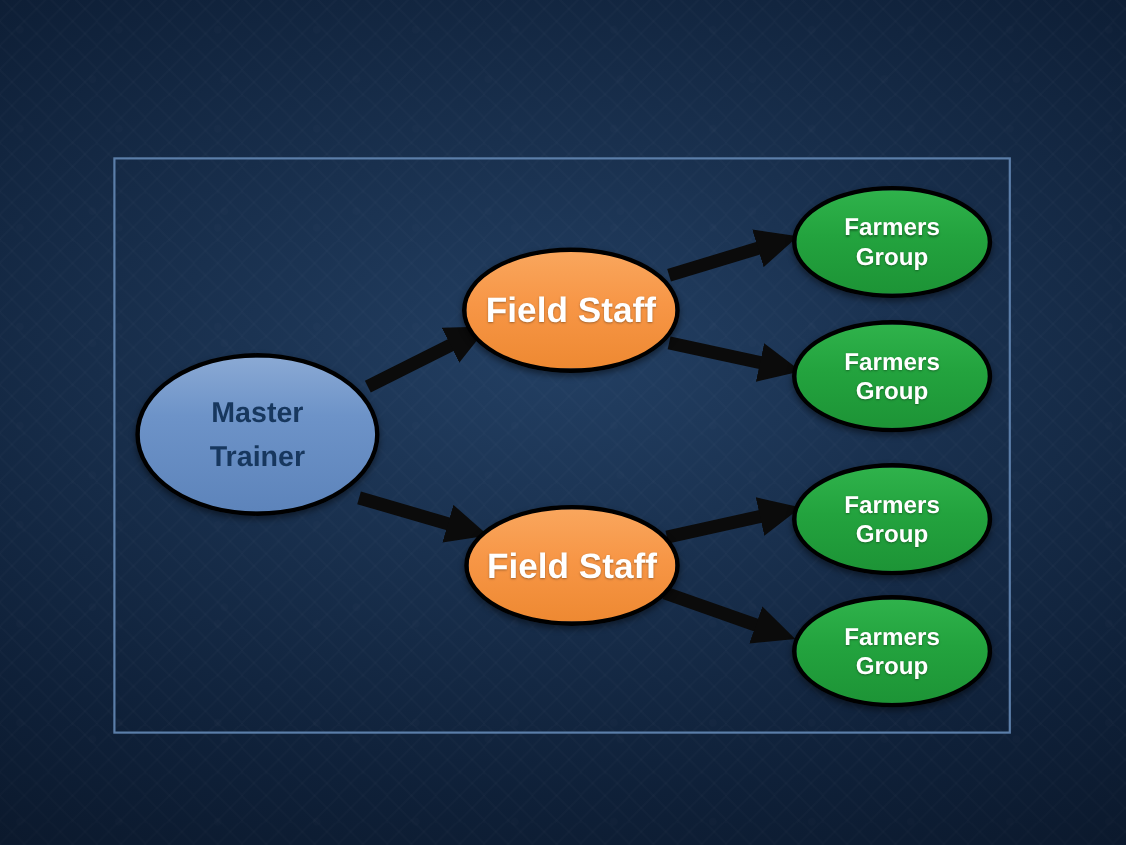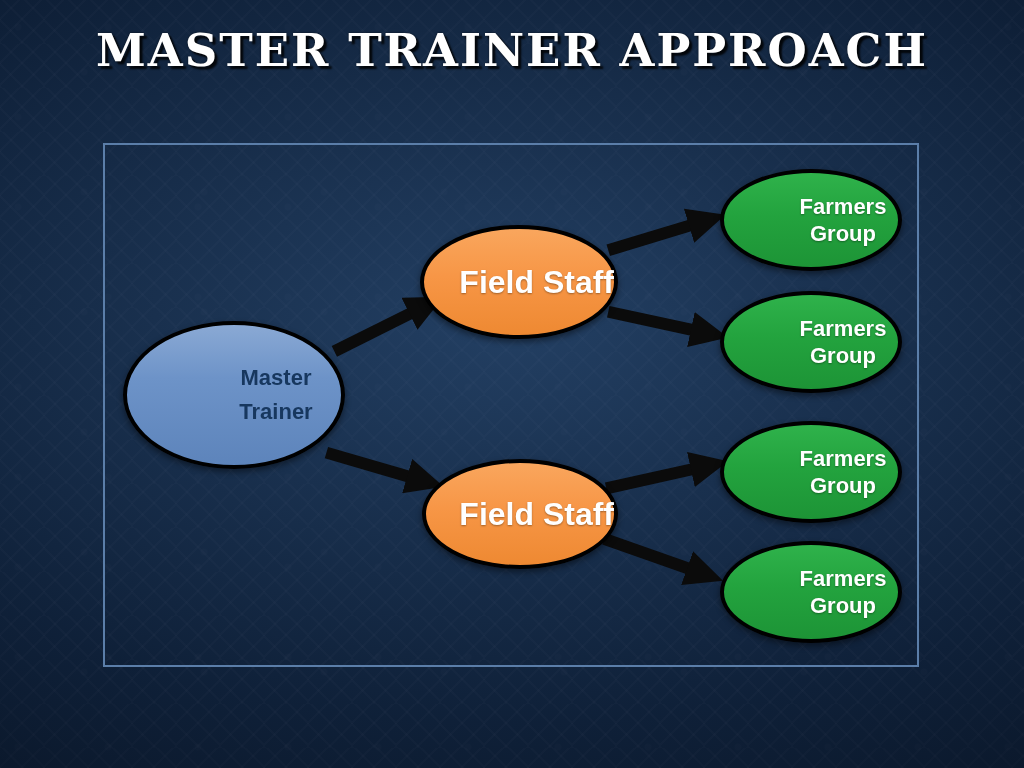--- a/index.html
+++ b/index.html
@@ -54,36 +54,36 @@
     height: 100%;
     pointer-events: none;
   }
 
   .node {
     position: absolute;
     border: 4px solid #000000;
     border-radius: 50%;
     display: flex;
     align-items: center;
-    justify-content: flex-end;
+    justify-content: center;
     text-align: center;
     font-weight: bold;
     box-shadow: 0 3px 6px rgba(0,0,0,0.45);
   }
 
   .node-label {
     display: block;
   }
 
   .node-master {
     left: 18px;  top: 176px;
     width: 222px; height: 148px;
     background: linear-gradient(180deg, #8aa9d4 0%, #6d93c8 38%, #5d84bb 100%);
     color: #17375e;
-    font-size: 22px;
+    font-size: 26px;
     line-height: 1.55;
   }
   .node-master .node-label { width: 130px; }
 
   .node-orange {
     background: linear-gradient(180deg, #f9a65d 0%, #f79646 45%, #ee8932 100%);
     color: #ffffff;
     font-size: 32px;
     text-shadow: 0 1px 2px rgba(0,0,0,0.35);
   }
@@ -103,21 +103,20 @@
   .node-fg-1 { top: 24px; }
   .node-fg-2 { top: 146px; }
   .node-fg-3 { top: 276px; }
   .node-fg-4 { top: 396px; }
 </style>
 </head>
 <body>
 
 <div class="slide">
 
-  <h1 class="title">MASTER TRAINER APPROACH</h1>
 
   <div class="frame">
 
     <svg class="arrows" viewBox="0 0 816 524" xmlns="http://www.w3.org/2000/svg">
       <defs>
         <marker id="ah" markerWidth="3.2" markerHeight="3" refX="0.4" refY="1.5" orient="auto" markerUnits="strokeWidth">
           <path d="M0,0 L3.2,1.5 L0,3 z" fill="#0b0b0b"></path>
         </marker>
       </defs>
       <line x1="230" y1="208" x2="310" y2="168" stroke="#0b0b0b" stroke-width="12" marker-end="url(#ah)"></line>

